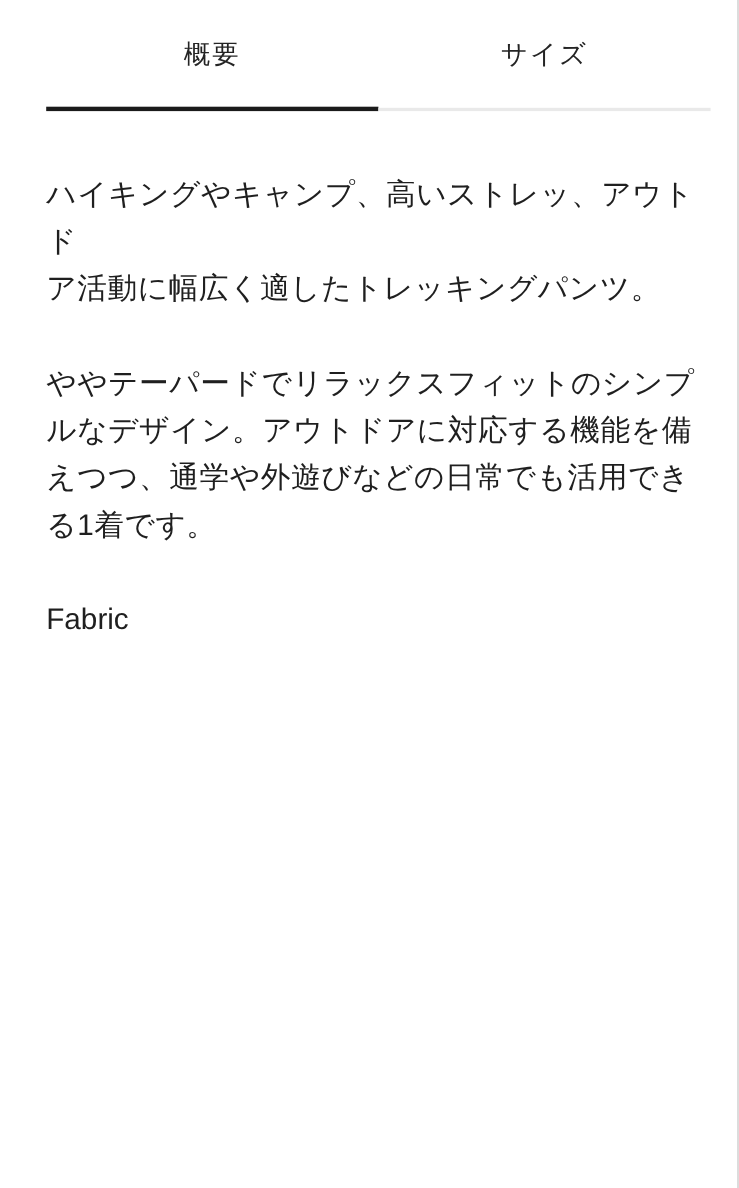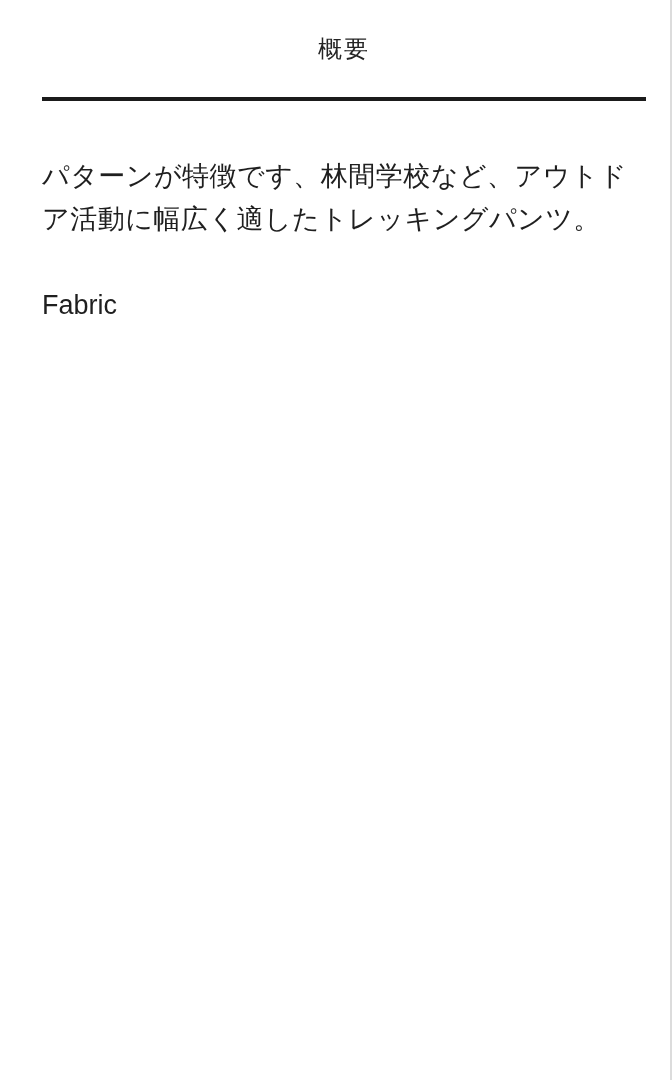--- a/index.html
+++ b/index.html
@@ -52,27 +52,34 @@
 </style>
 </head>
 <body>
 
 <div class="page">
 
   <div class="tab-bar">
     <div class="tab active">
       <span>概要</span>
     </div>
+    <div class="tab inactive">
+      <span>サイズ</span>
+    </div>
   </div>
 
   <div class="content">
-    <p class="para">パターンが特徴です、林間学校など、アウトド
+    <p class="para">ハイキングやキャンプ、高いストレッ、アウトド
 ア活動に幅広く適したトレッキングパンツ。</p>
 
 
+    <p class="para">ややテーパードでリラックスフィットのシンプ
+ルなデザイン。アウトドアに対応する機能を備
+えつつ、通学や外遊びなどの日常でも活用でき
+る1着です。</p>
 
     <div class="fabric-block">
       <div class="fabric-heading">Fabric</div>
 
     </div>
   </div>
 
 </div>
 
 </body></html>

